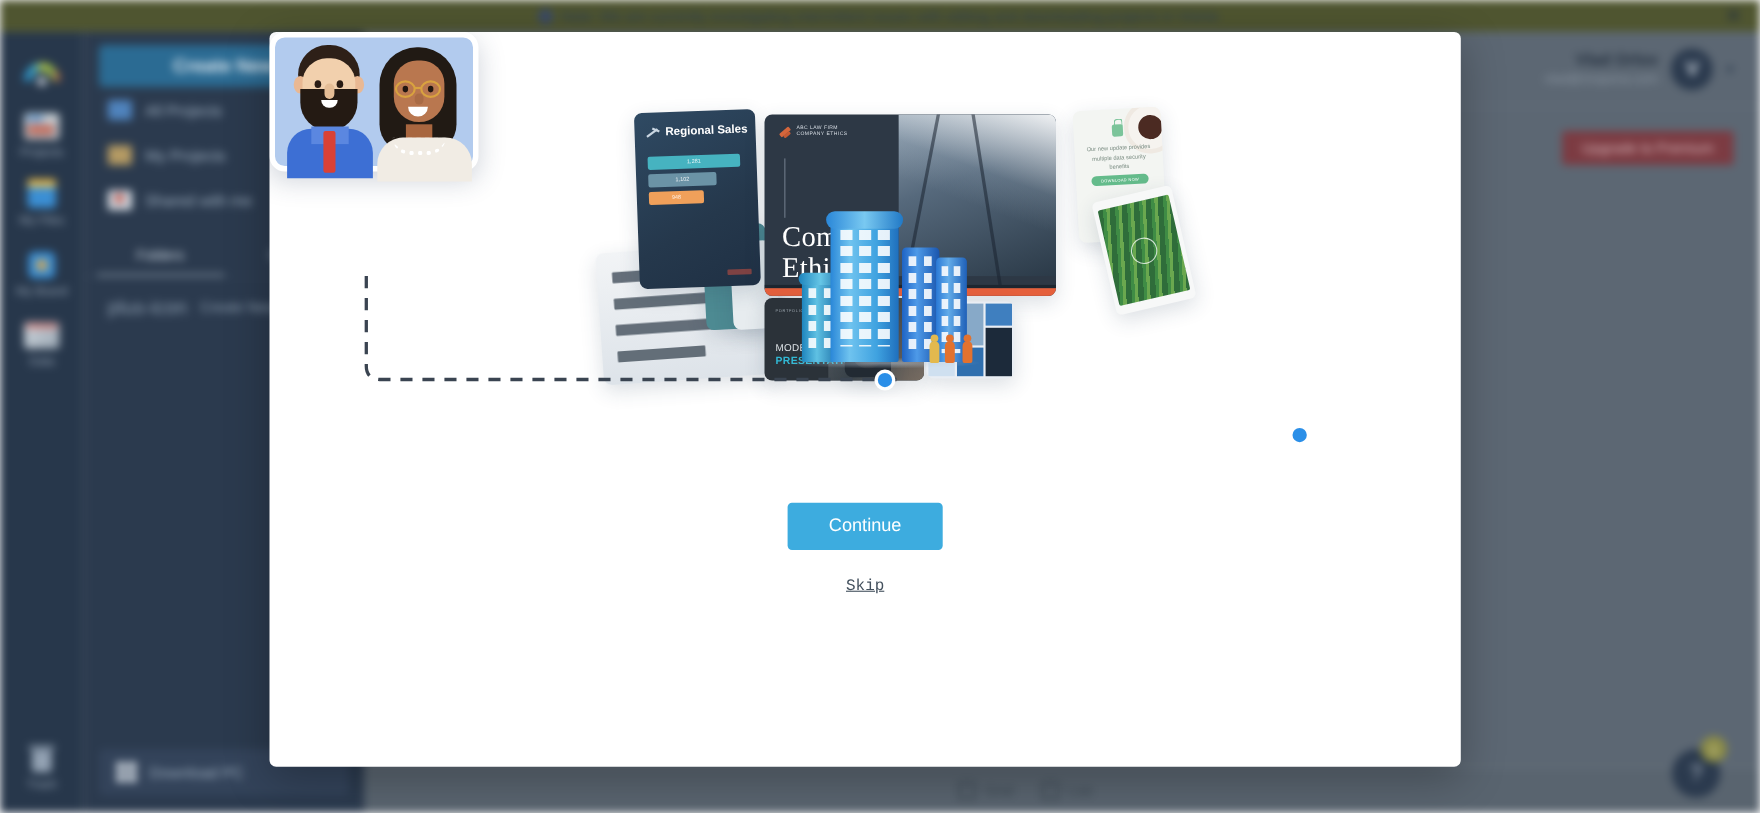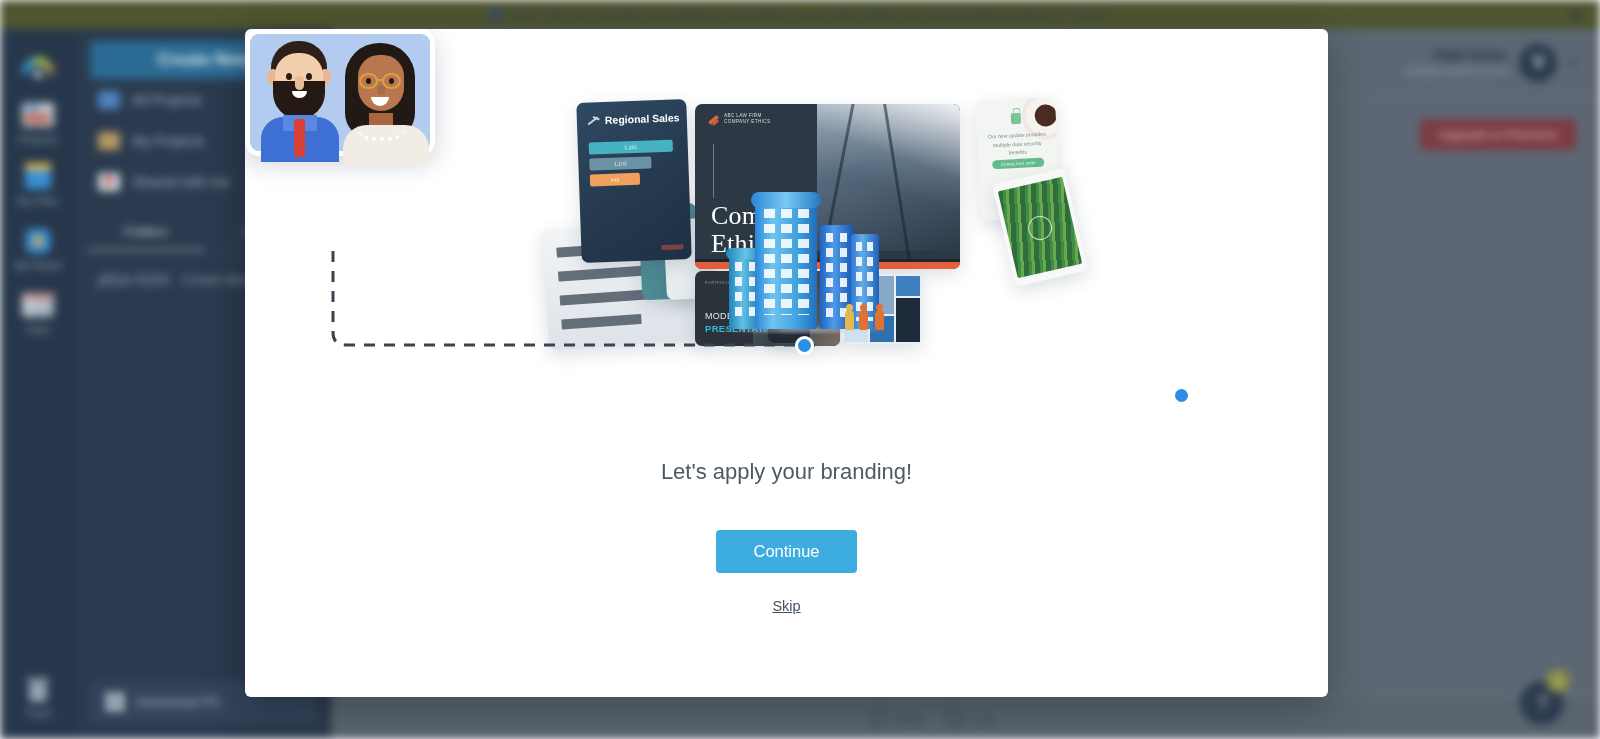--- a/index.html
+++ b/index.html
@@ -339,21 +339,21 @@
     color:#4d5a66; font-size: 22px; line-height: 1.32; font-weight:400;
   }
   .btn-continue {
     display:block; margin: 44px auto 0; width:141px; height:43px;
     background:#3dacdf; color:#fff; font-size:16.5px; border:none; border-radius:4px;
     cursor:pointer; font-family:"Liberation Sans", sans-serif;
   }
   .btn-skip {
     display:block; margin: 25px auto 0; color:#44515e; font-size:14.5px;
     text-decoration: underline; background:none; border:none; cursor:pointer;
-    font-family:Liberation Sans, sans-serif;
+    font-family:Liberation Mono, monospace;
   }
 </style>
 </head>
 <body>
 
 <div id="app-bg">
 
   <div class="notice-bar">
     <div class="notice-inner">
       <span class="notice-icon"></span>
@@ -582,18 +582,17 @@
     <div class="ped" style="left:630px;top:281px;background:#e2722f;"></div>
 
     <svg class="path-svg" viewBox="0 0 520 140">
       <path d="M 28 22 L 28 104 Q 28 116 42 116 L 518 116" fill="none" stroke="#3a4451" stroke-width="3" stroke-dasharray="11 9" stroke-linecap="butt"></path>
     </svg>
     <div class="dot-node" style="left:553px;top:310px;"></div>
     <div class="dot-node" style="left:930px;top:360px;"></div>
   </div>
 
   <div class="modal-text">
-    <div>Let's apply your branding!</div>
   </div>
 
   <button class="btn-continue">Continue</button>
   <button class="btn-skip">Skip</button>
 </div>
 
 </body></html>

